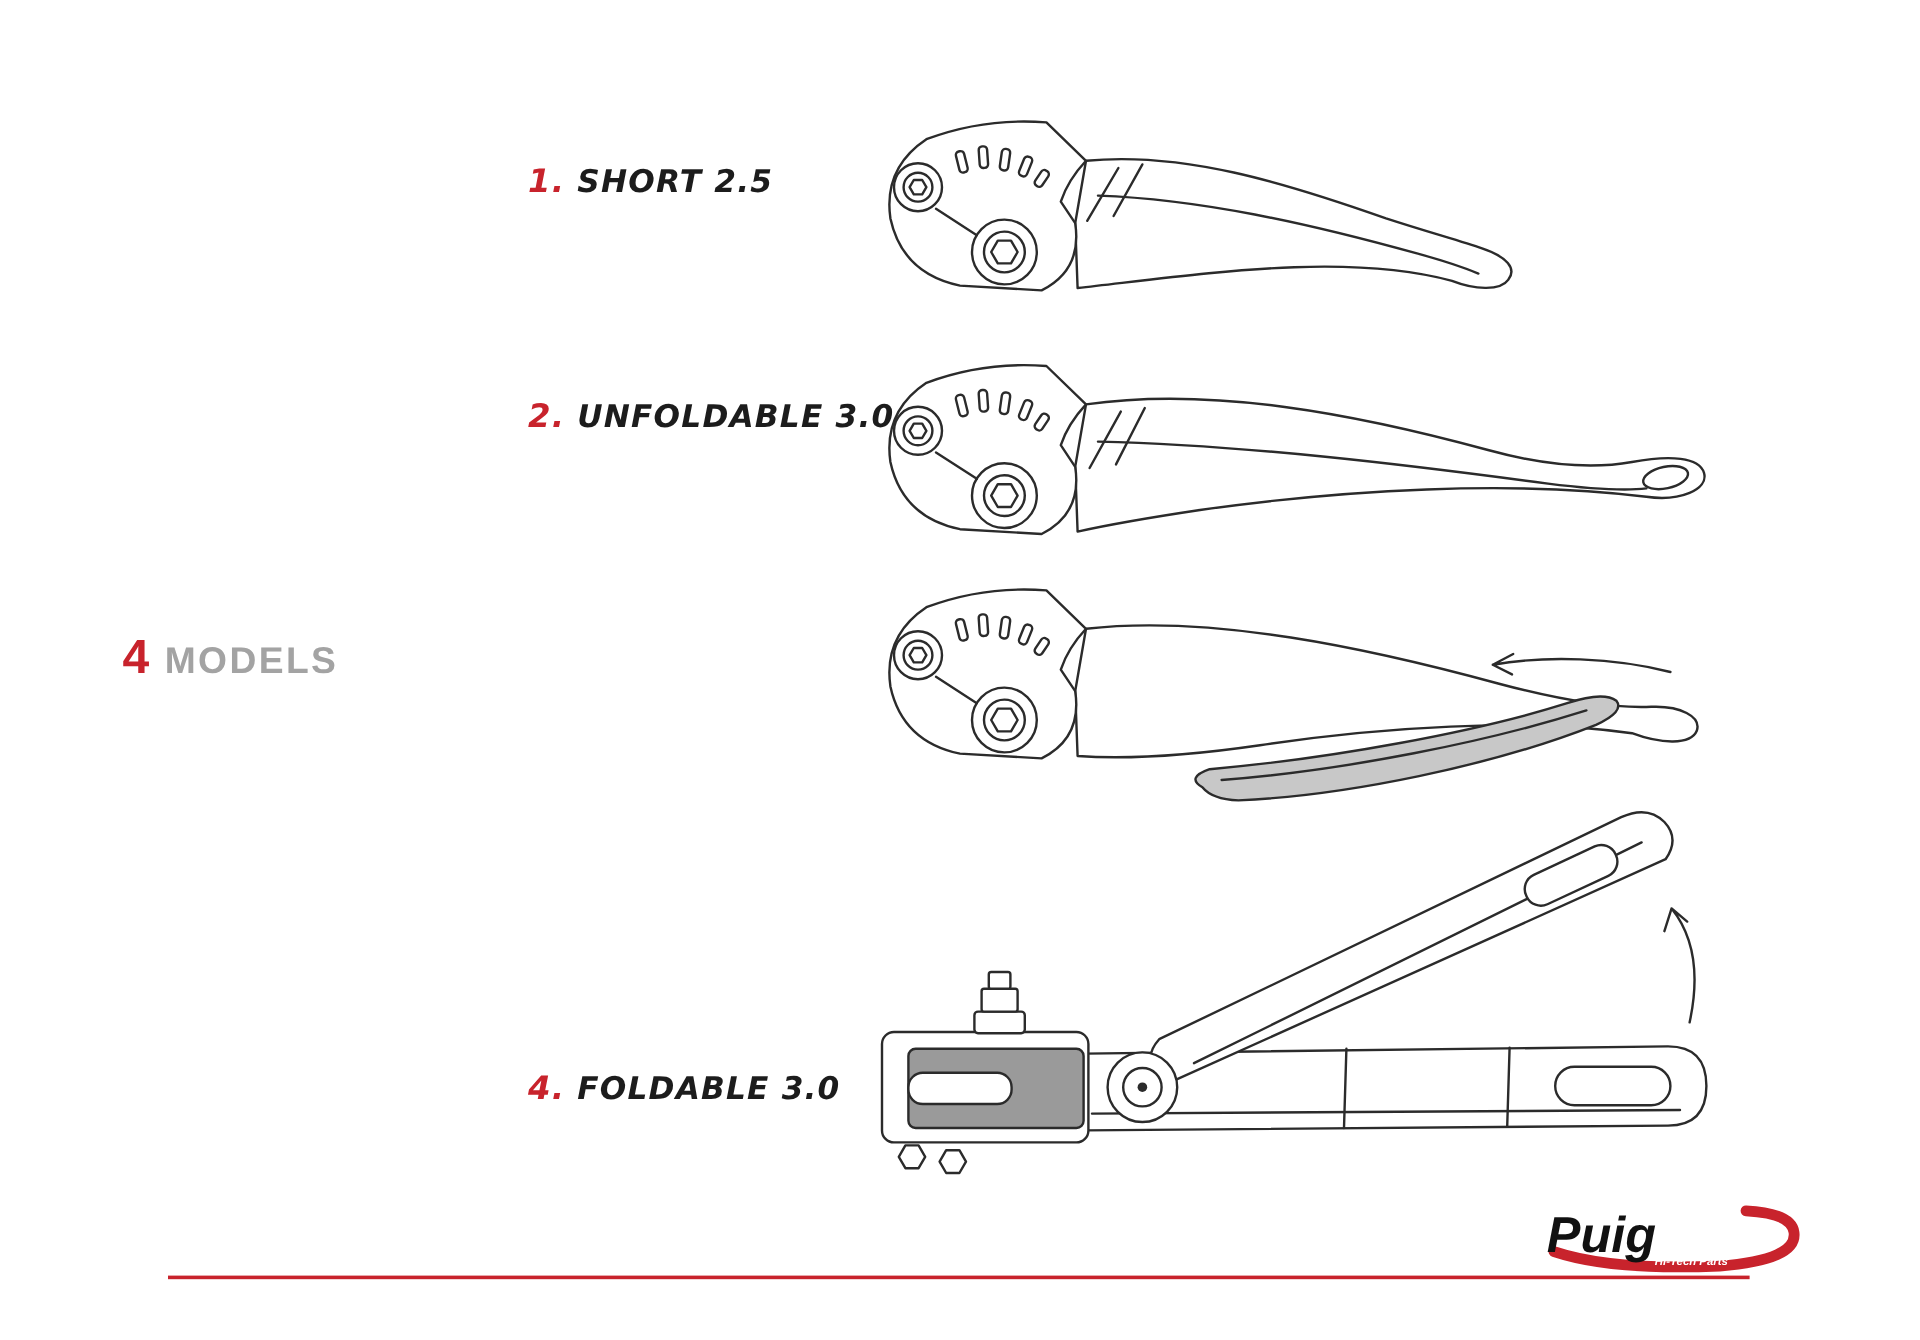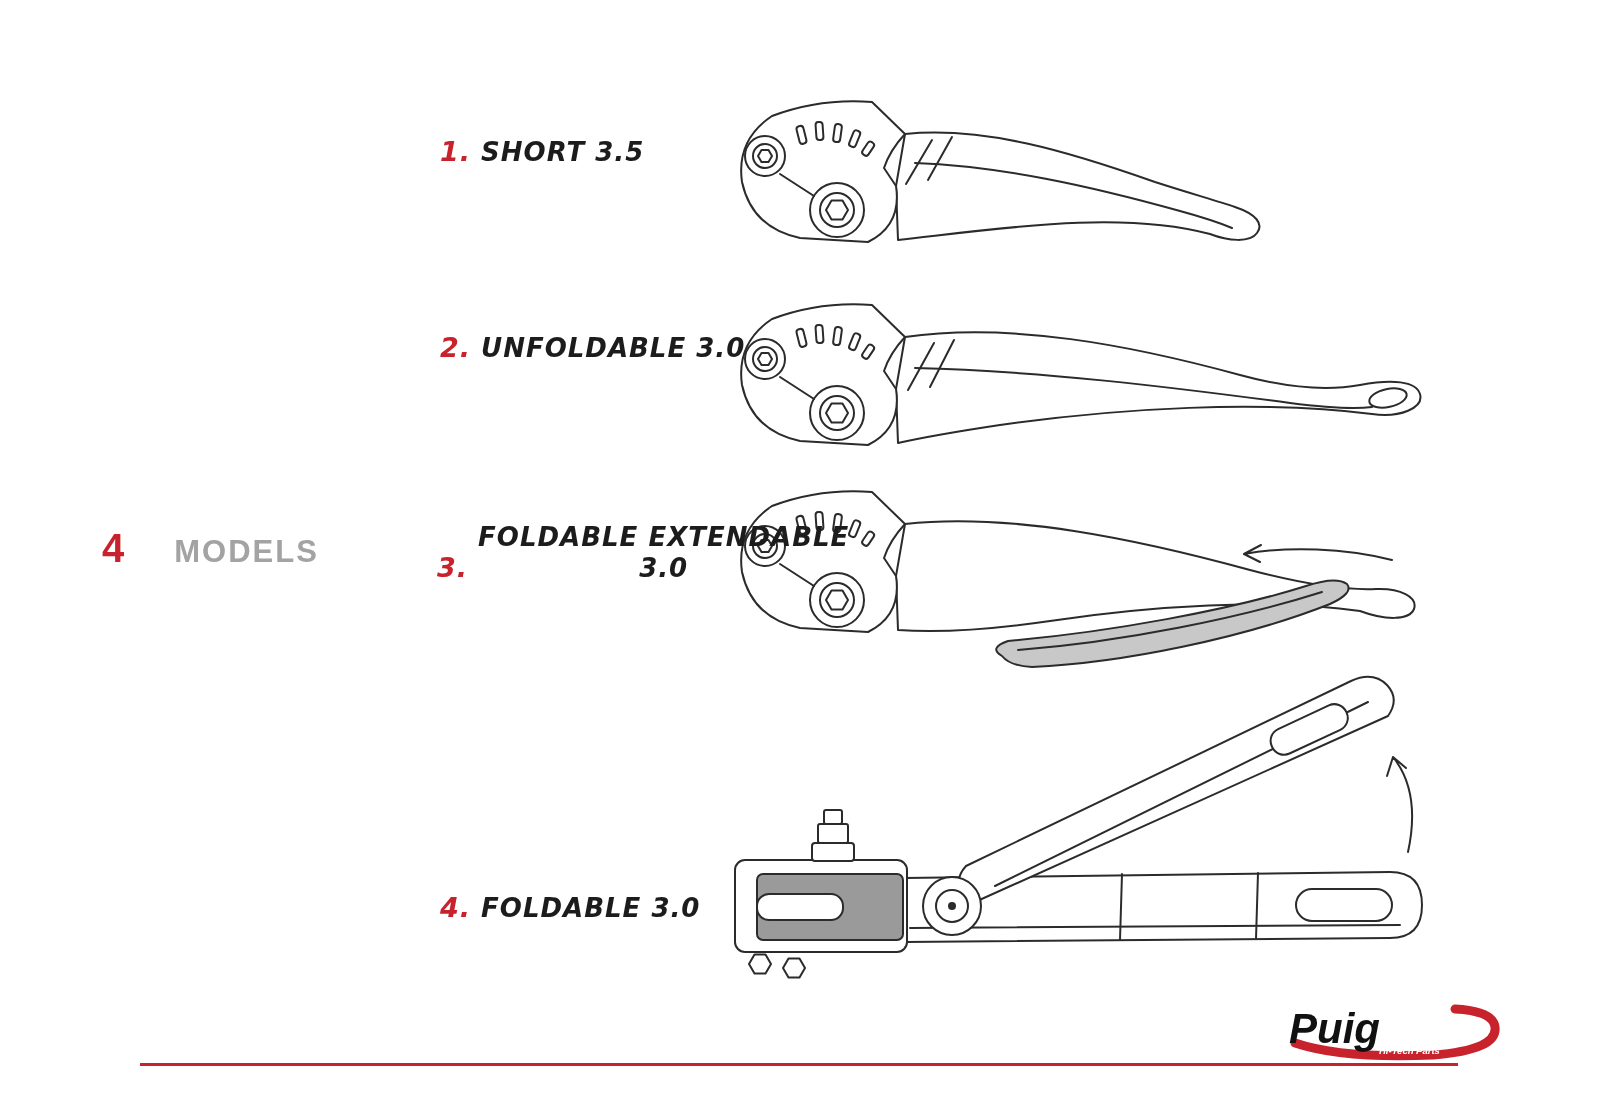--- a/index.html
+++ b/index.html
@@ -16,21 +16,21 @@
   .label-wrap { display:inline-block; }
   .txt2 { display:block; text-align:center; line-height:1.25; }
 
   #label-1 { left:440px; top:136px; }
   #label-2 { left:440px; top:332px;text-align:center; }
   #label-3 { left:437px; top:522px; }
   #label-4 { left:440px; top:892px; }
 
   .models { position:absolute; left:102px; top:526px; display:flex; align-items:baseline; gap:13px; }
   .models .count { color:#c8232c; font-weight:bold; font-size:40px; }
-  .models .word  { color:#a3a3a3; font-weight:bold; font-size:31px; letter-spacing:2px;margin-left:37px; }
+  .models .word  { color:#a3a3a3; font-weight:bold; font-size:31px; letter-spacing:2px; }
 
   .footer-line { position:absolute; left:140px; top:1063px; width:1318px; height:3px; background:#c8232c; }
 
   .logo { position:absolute; left:1283px; top:1003px; width:225px; height:58px; }
   .logo text { font-family:"Liberation Sans", sans-serif; }
 </style>
 </head>
 <body>
 
 <div class="stage">
@@ -101,30 +101,27 @@
 
       <circle cx="952" cy="906" r="29" fill="#ffffff"></circle>
       <circle cx="952" cy="906" r="16" fill="#ffffff"></circle>
       <circle cx="952" cy="906" r="4" fill="#2b2b2b" stroke="none"></circle>
 
       <path d="M1408,852 Q1421,792 1393,757 M1393,757 L1387,776 M1393,757 L1406,768"></path>
     </g>
   </svg>
 
   <div class="item-label" id="label-1">
-    <span class="num">1.</span><span class="label-wrap"><span>SHORT 3.5</span><span class="txt2"></span></span>
+    <span class="num">1.</span><span class="label-wrap"><span>SHORT 2.5</span><span class="txt2"></span></span>
   </div>
 
   <div class="item-label" id="label-2">
     <span class="num">2.</span><span class="label-wrap"><span>UNFOLDABLE 3.0</span><span class="txt2"></span></span>
   </div>
 
-  <div class="item-label" id="label-3">
-    <span class="num">3.</span><span class="label-wrap"><span>FOLDABLE EXTENDABLE</span><span class="txt2">3.0</span></span>
-  </div>
 
   <div class="item-label" id="label-4">
     <span class="num">4.</span><span class="label-wrap"><span>FOLDABLE 3.0</span><span class="txt2"></span></span>
   </div>
 
   <div class="models">
     <span class="count">4</span>
     <span class="word">MODELS</span>
   </div>
 

